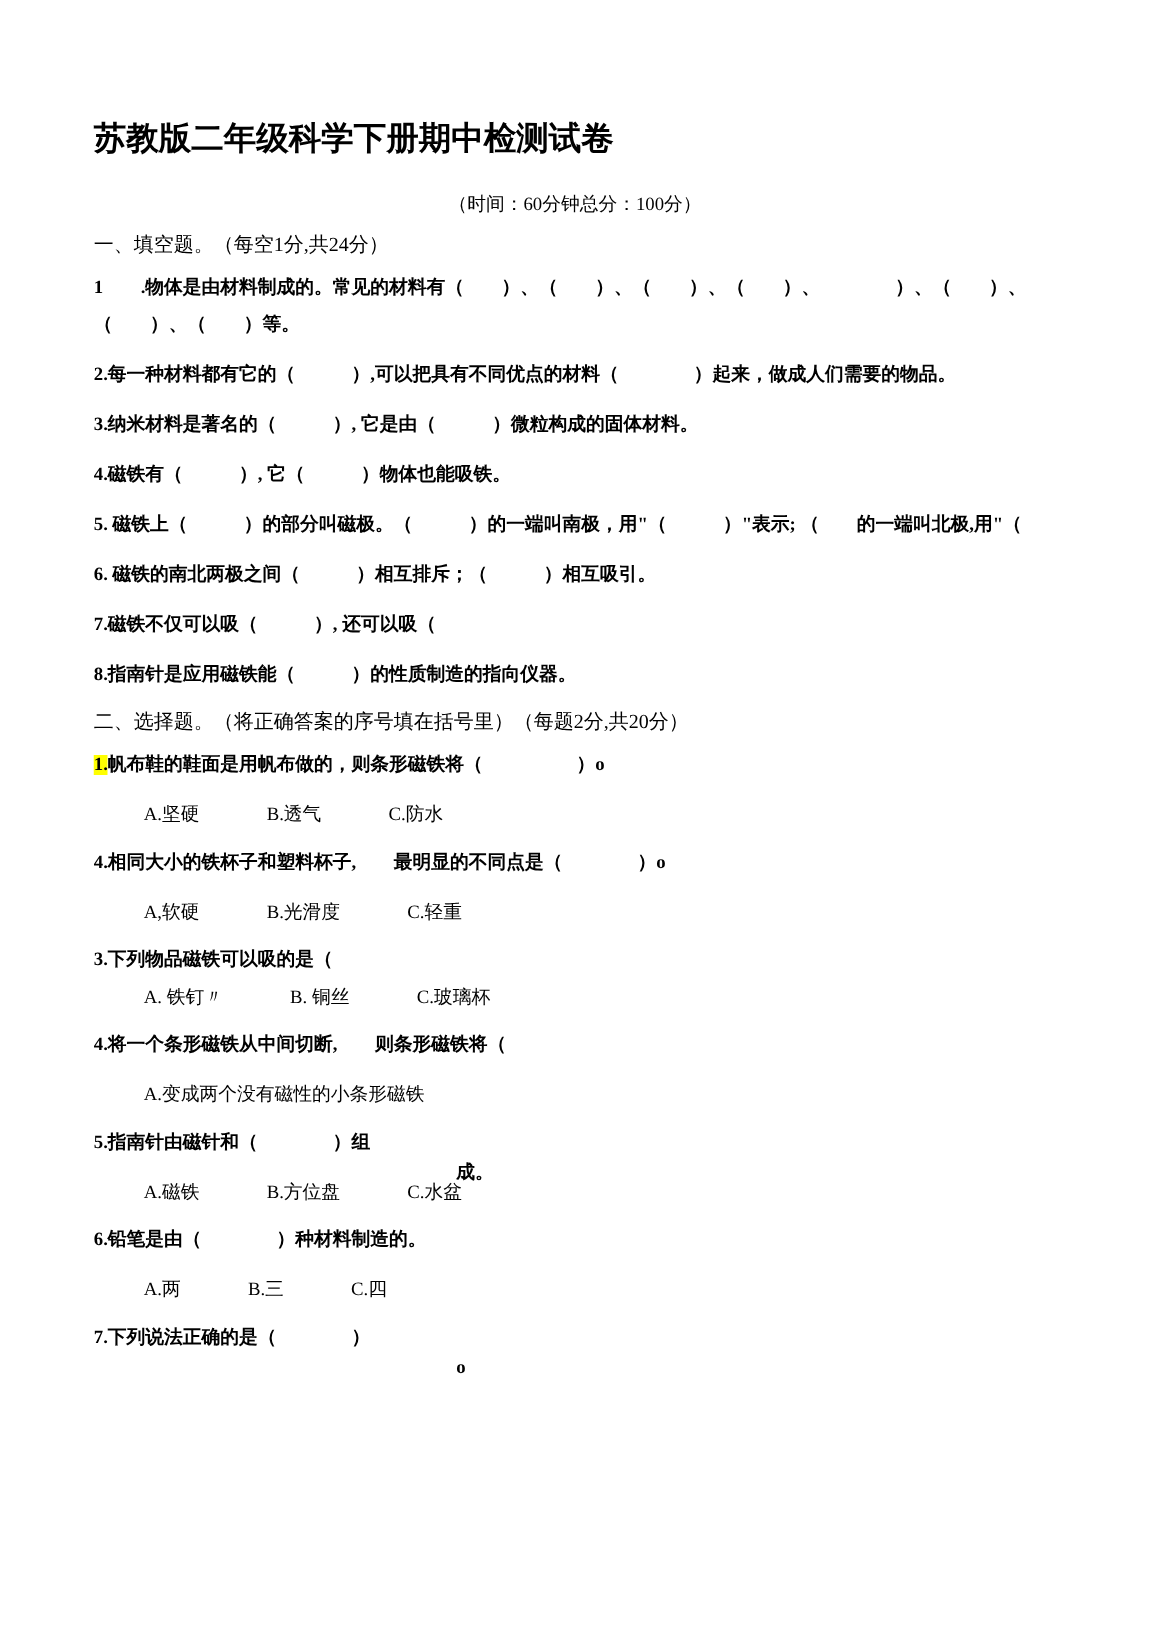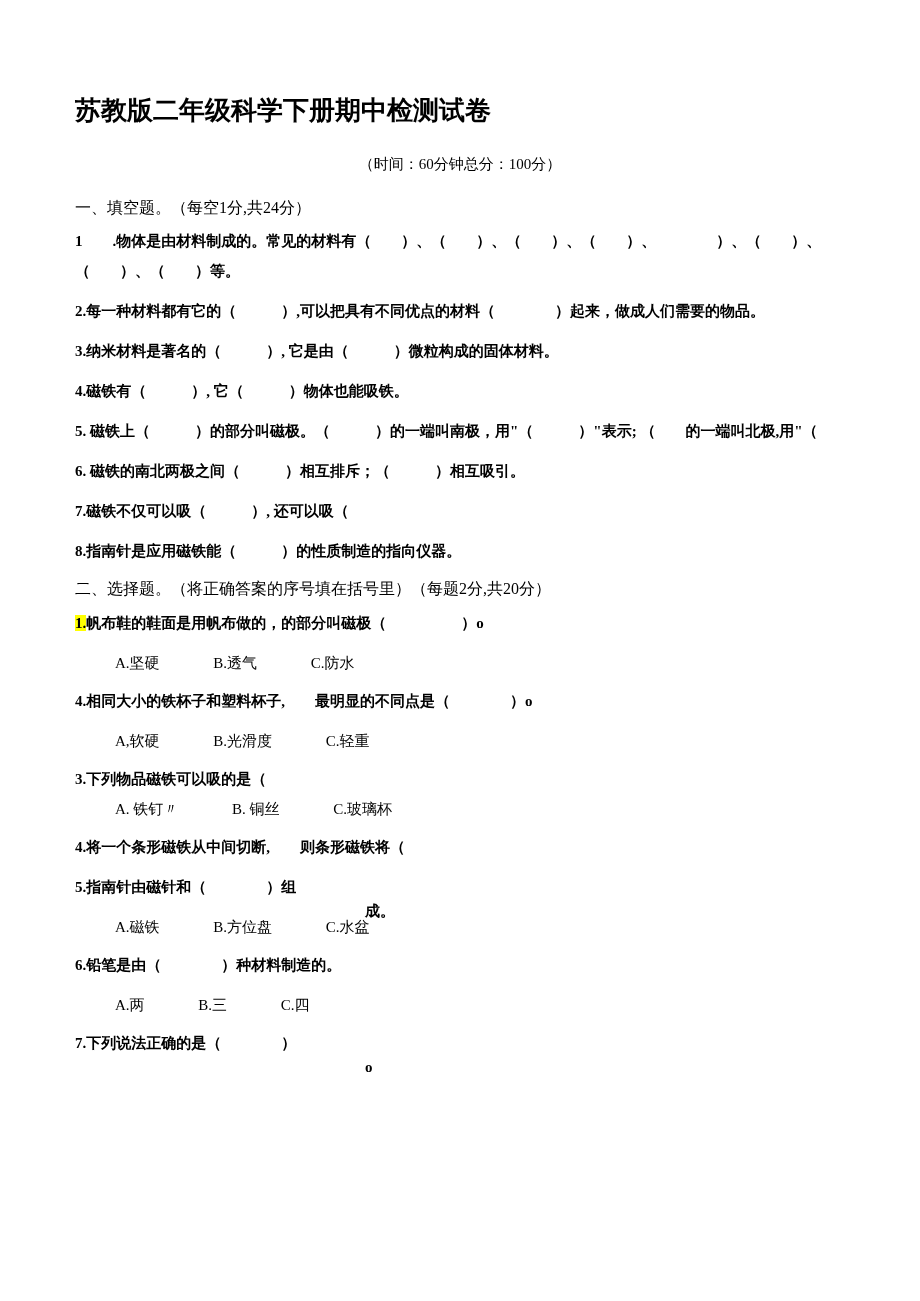--- a/index.html
+++ b/index.html
@@ -14,21 +14,21 @@
     .title {
       font-family: "SimHei", "黑体", sans-serif;
       font-size: 26px;
       font-weight: bold;
       text-align: left;
       margin-bottom: 20px;
     }
     .subtitle {
       text-align: center;
       font-size: 15px;
-      margin-bottom: 19px;
+      margin-bottom: 8px;
     }
     .section-header {
       font-size: 16px;
       margin-top: 4px;
       margin-bottom: 6px;
     }
     .question {
       font-size: 15px;
       margin-bottom: 10px;
       line-height: 2.0;
@@ -69,21 +69,21 @@
 <div class="question">3.纳米材料是著名的（　　　）, 它是由（　　　）微粒构成的固体材料。</div>
 <div class="question">4.磁铁有（　　　）, 它（　　　）物体也能吸铁。</div>
 <div class="question">5. 磁铁上（　　　）的部分叫磁极。（　　　）的一端叫南极，用"（　　　）"表示; （　　的一端叫北极,用"（</div>
 <div class="question">6. 磁铁的南北两极之间（　　　）相互排斥；（　　　）相互吸引。</div>
 <div class="question">7.磁铁不仅可以吸（　　　）, 还可以吸（</div>
 <div class="question">8.指南针是应用磁铁能（　　　）的性质制造的指向仪器。</div>
 
 <div class="section-header">二、选择题。（将正确答案的序号填在括号里）（每题2分,共20分）</div>
 
 <div class="question">
-  <span class="highlight">1.</span><span>帆布鞋的鞋面是用帆布做的，的部分叫磁极（　　　　　）o</span>
+  <span class="highlight">1.</span><span>帆布鞋的鞋面是用帆布做的，则条形磁铁将（　　　　　）o</span>
 </div>
 <div class="options">
   <span class="option-inline">A.坚硬</span>
   <span class="option-inline">B.透气</span>
   <span class="option-inline">C.防水</span>
 </div>
 
 <div class="question">4.相同大小的铁杯子和塑料杯子,　　最明显的不同点是（　　　　）o</div>
 <div class="options">
   <span class="option-inline">A,软硬</span>
@@ -93,20 +93,21 @@
 
 <div class="question" style="margin-bottom:0;">3.下列物品磁铁可以吸的是（</div>
 <div class="options">
   <span class="option-inline">A. 铁钉〃</span>
   <span class="option-inline">B. 铜丝</span>
   <span class="option-inline">C.玻璃杯</span>
 </div>
 
 <div class="question">4.将一个条形磁铁从中间切断,　　则条形磁铁将（</div>
 <div class="options">
+  <span class="long-opt">A.变成两个没有磁性的小条形磁铁</span>
 </div>
 
 <div class="question q5-wrap">
   <span>5.指南针由磁针和（　　　　）组</span>
   <span class="q5-cheng">成。</span>
 </div>
 <div class="options">
   <span class="option-inline">A.磁铁</span>
   <span class="option-inline">B.方位盘</span>
   <span class="option-inline">C.水盆</span>

